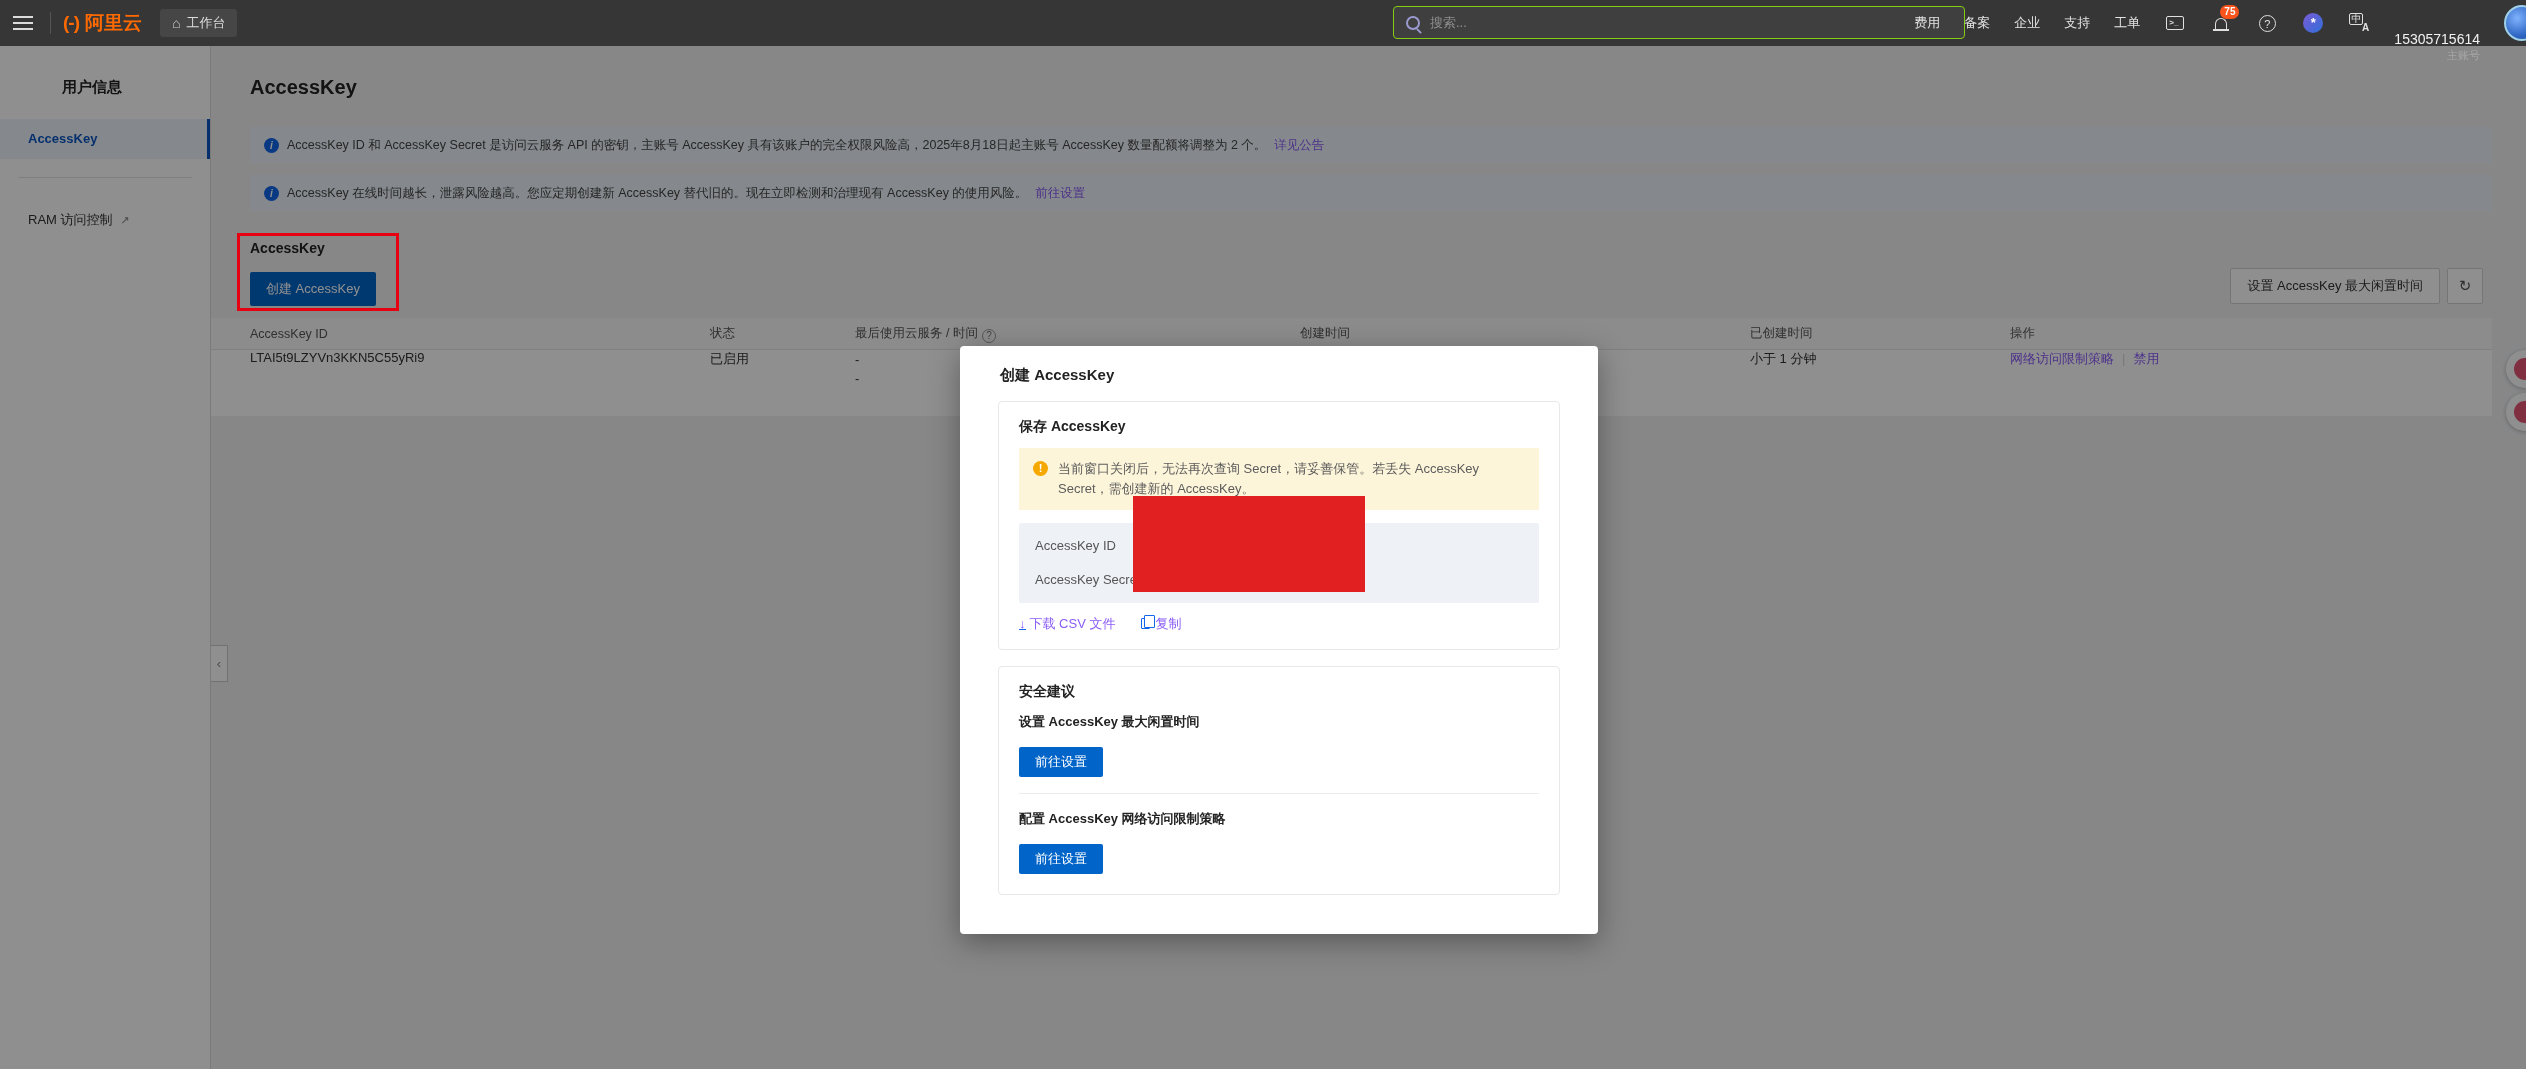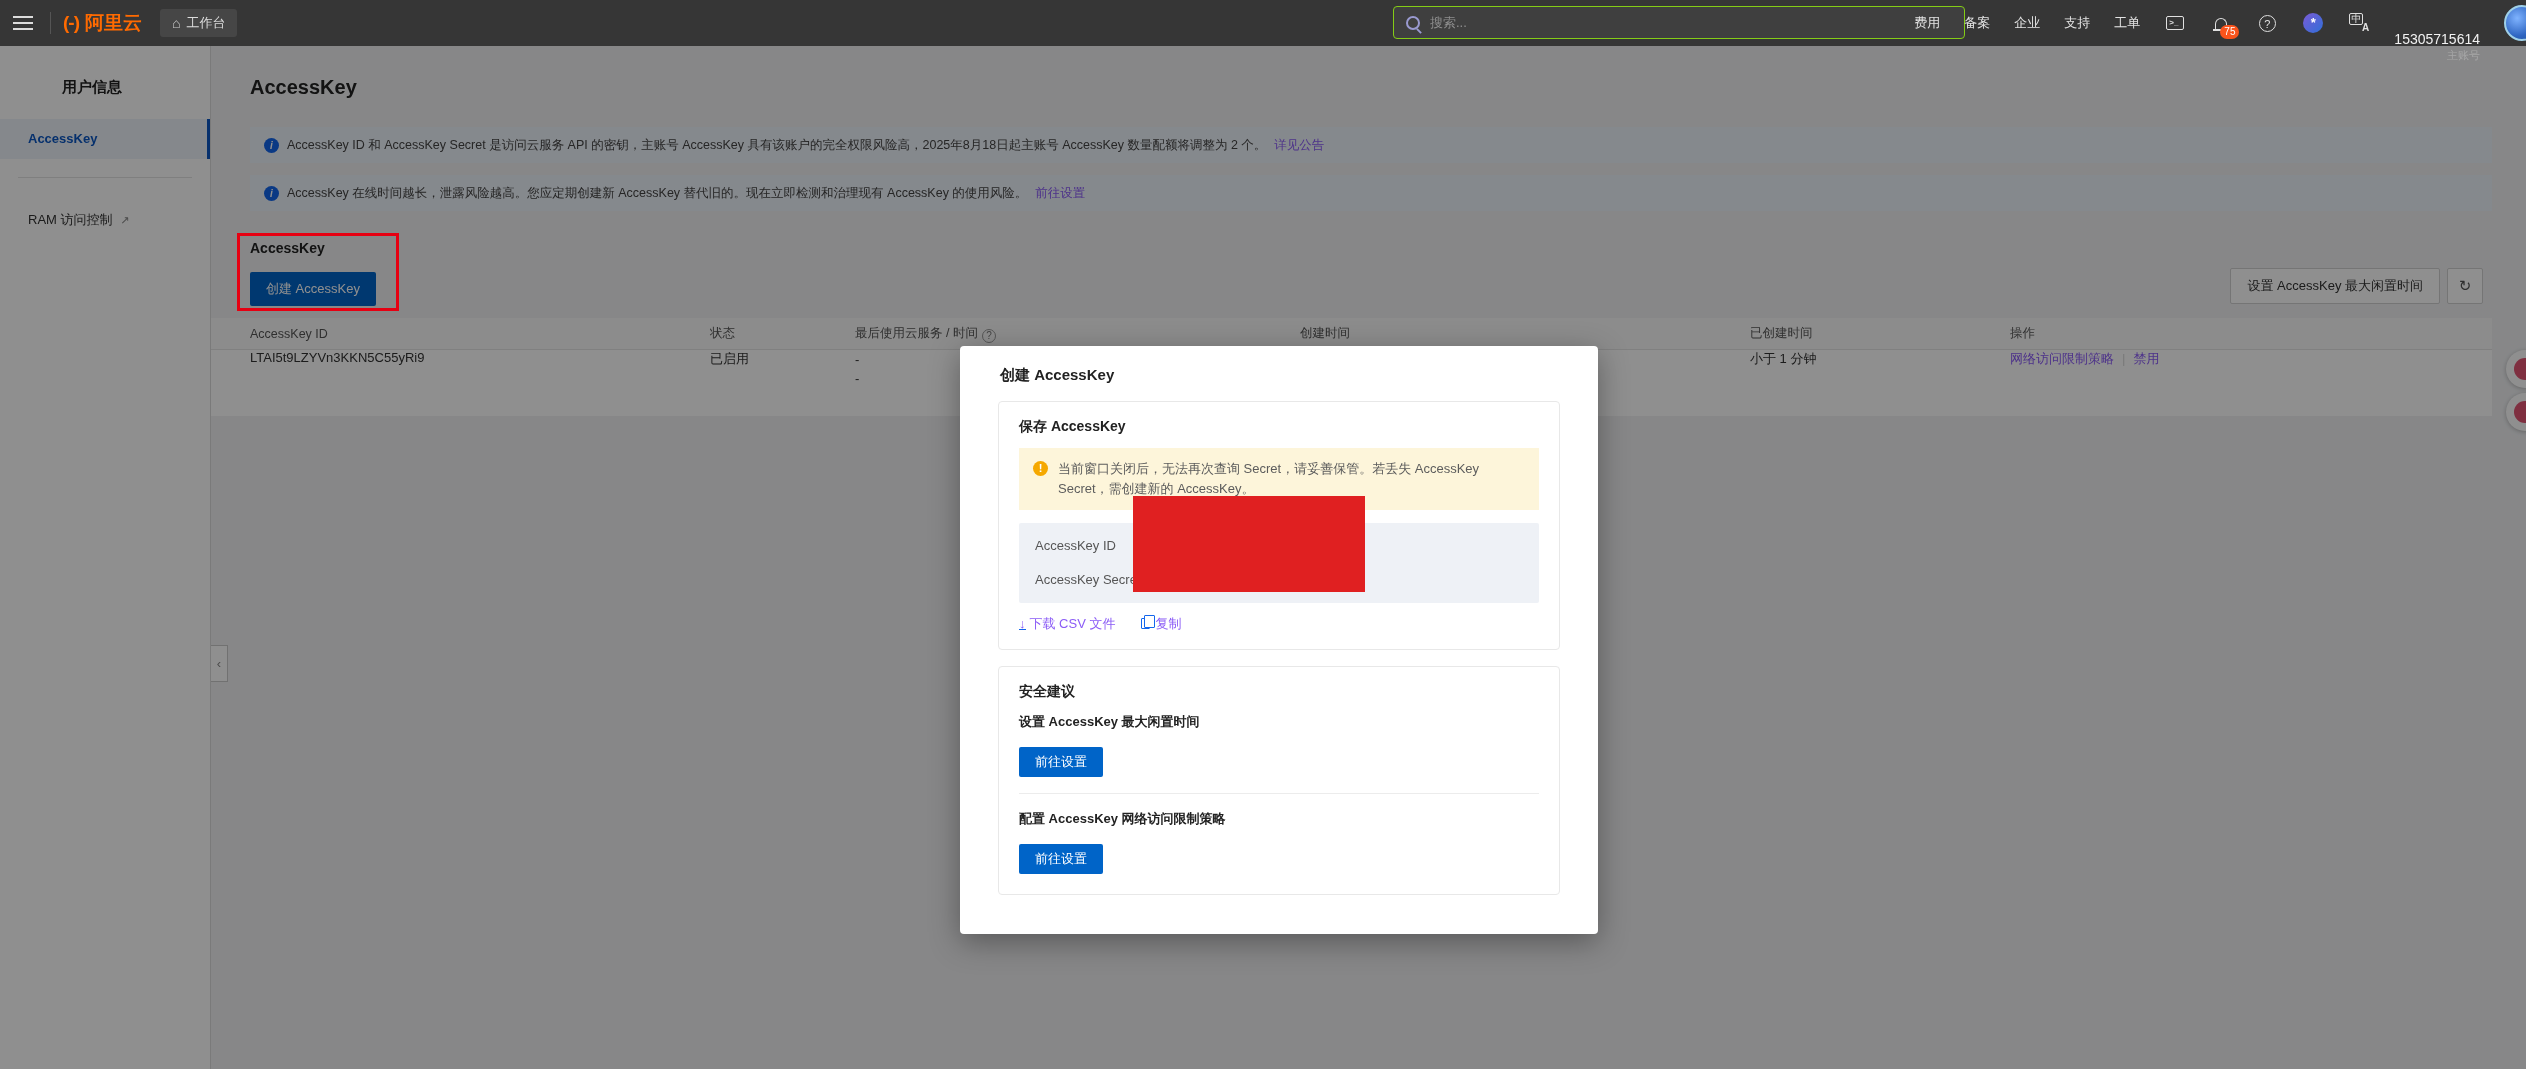--- a/index.html
+++ b/index.html
@@ -34,21 +34,21 @@
     align-items:center; gap:24px; padding-right:0; }
   .nav-link { font-size:13px; color:#e3e3e3; cursor:pointer; white-space:nowrap; }
   .nav-icon { position:relative; width:22px; height:22px; display:flex; align-items:center;
     justify-content:center; cursor:pointer; color:#e3e3e3; }
   .terminal-glyph { width:18px; height:14px; border:1.5px solid #e0e0e0; border-radius:2px;
     font-size:8px; line-height:11px; text-align:left; padding-left:2px; color:#e0e0e0; font-weight:bold; }
   .bell-glyph { width:12px; height:11px; border:1.5px solid #e0e0e0; border-bottom:none;
     border-radius:7px 7px 1px 1px; position:relative; }
   .bell-glyph::after { content:""; position:absolute; left:-3px; bottom:-2px; width:16px; height:2px; background:#e0e0e0; }
   .badge { position:absolute; top:-7px; left:10px; background:#fa541c; color:#fff;
-    font-size:10px; line-height:14px; border-radius:8px; padding:0 4px; font-weight:normal;margin-top:20px; }
+    font-size:10px; line-height:14px; border-radius:8px; padding:0 4px; font-weight:bold; }
   .circle-glyph { width:17px; height:17px; border:1.5px solid #e0e0e0; border-radius:50%;
     font-size:11px; line-height:16px; text-align:center; color:#e0e0e0; }
   .apps-glyph { width:20px; height:20px; border-radius:50%;
     background:linear-gradient(135deg,#7b5bd6,#2f6fd8); color:#fff; font-size:13px;
     line-height:19px; text-align:center; font-weight:bold; }
   .translate-glyph { position:relative; width:20px; height:20px; }
   .translate-glyph .zh { position:absolute; left:0; top:0; font-size:10px; border:1px solid #e0e0e0;
     border-radius:2px; line-height:10px; padding:0 1px; color:#e0e0e0; }
   .translate-glyph .en { position:absolute; right:0; bottom:0; font-size:10px; color:#e0e0e0; font-weight:bold; }
   .phone-block { text-align:right; line-height:1.25; cursor:pointer;margin-top:48px; }

